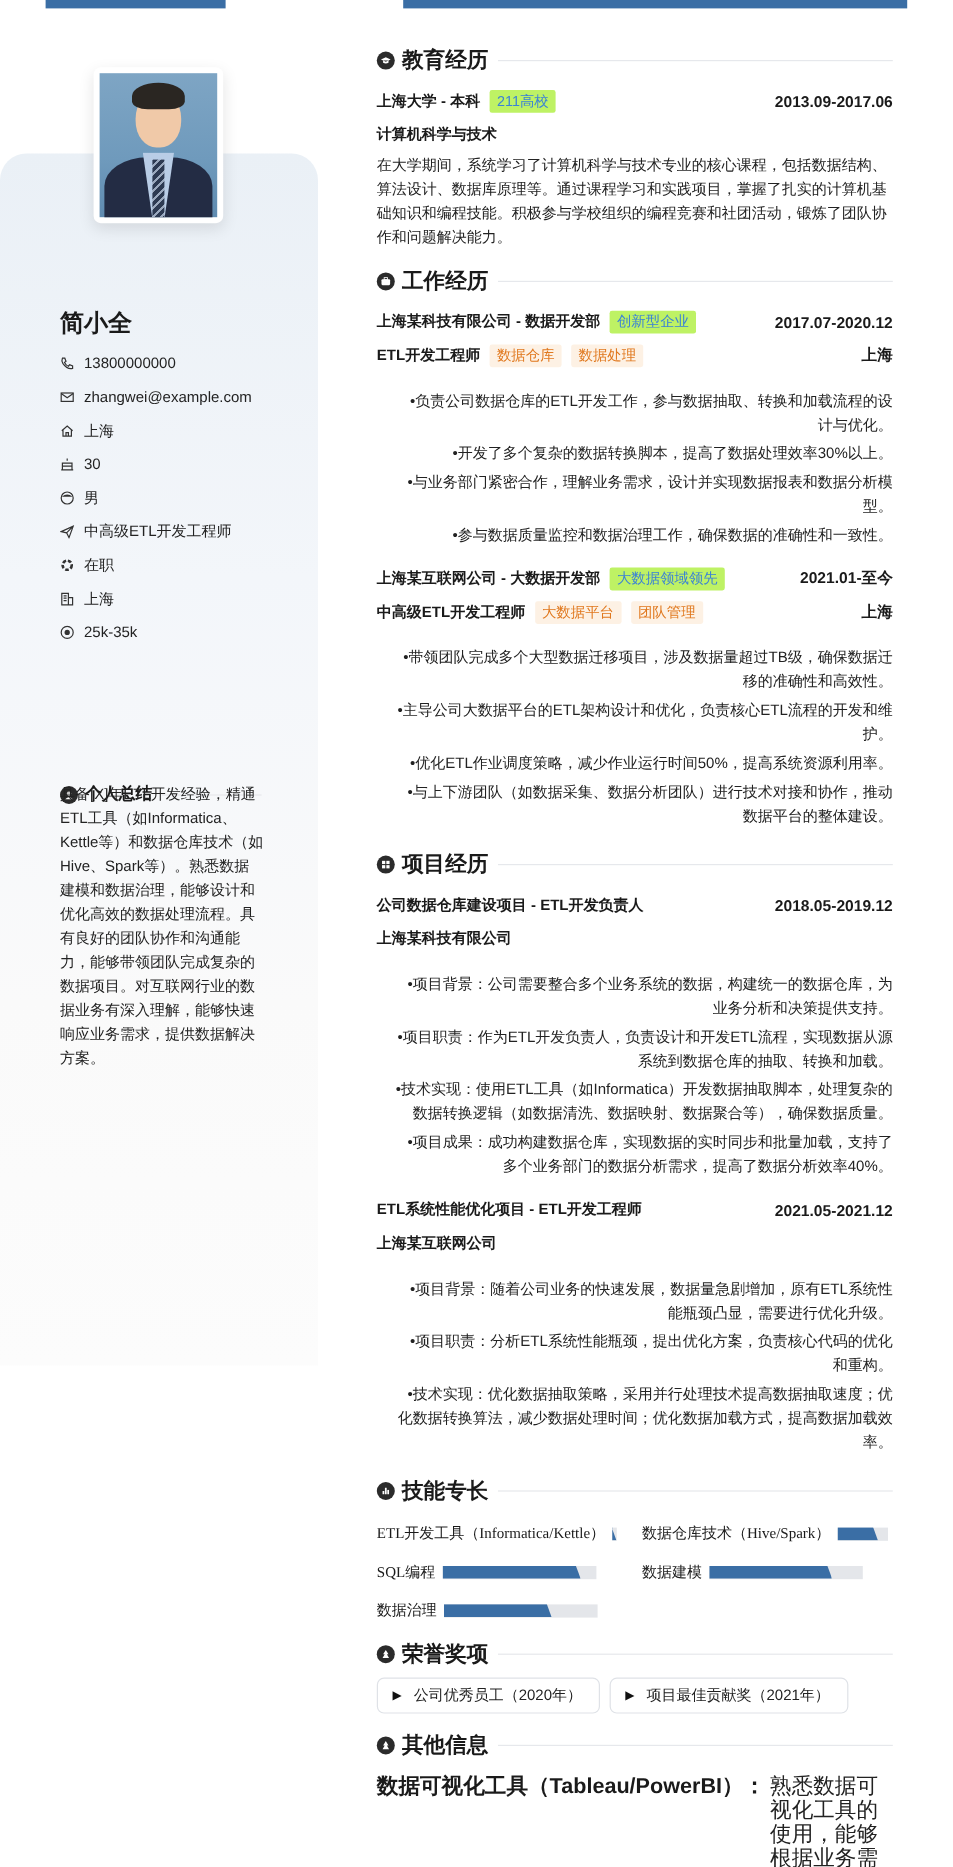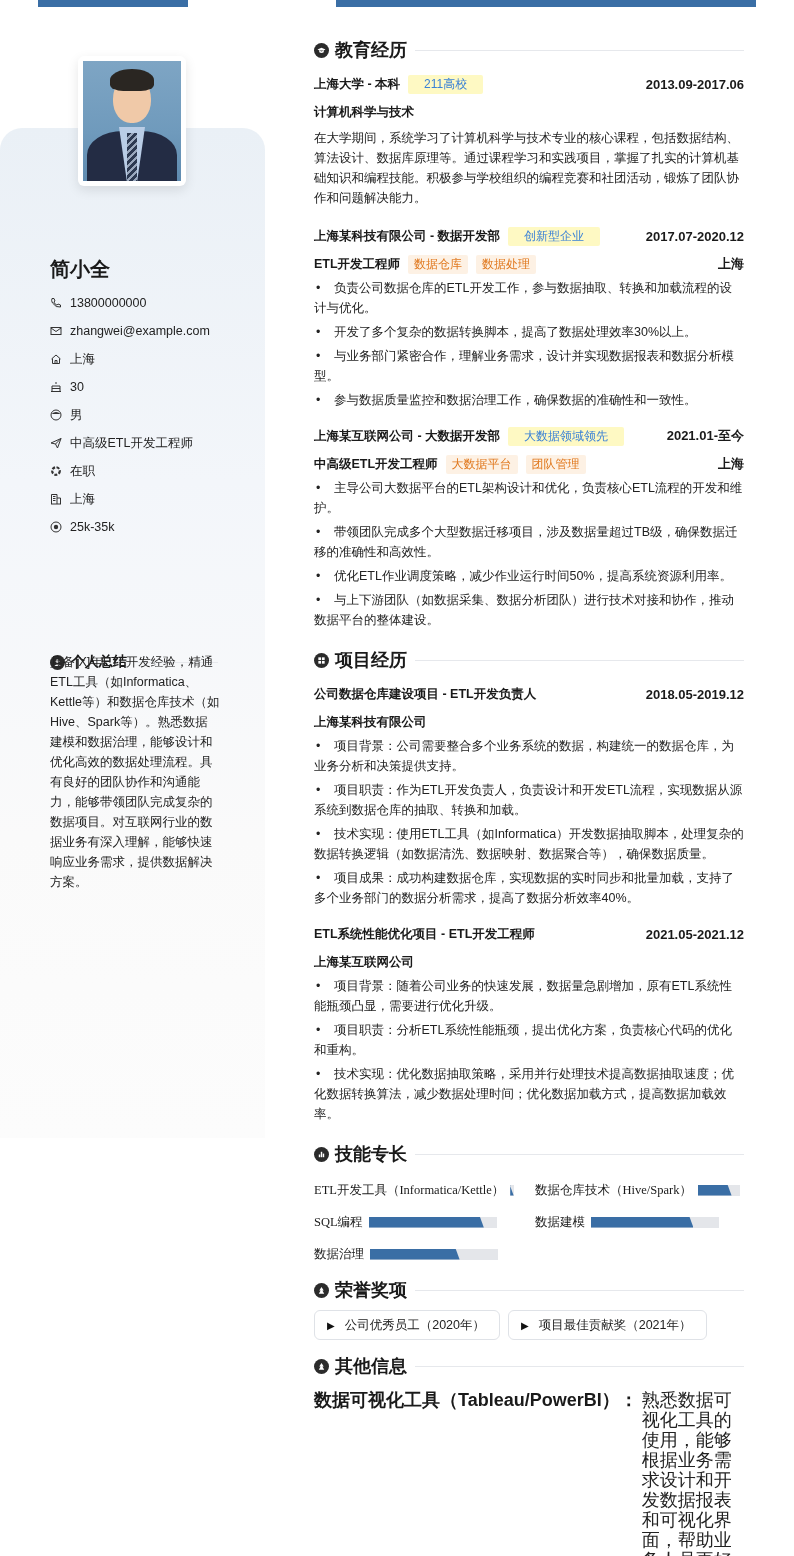--- a/index.html
+++ b/index.html
@@ -44,24 +44,24 @@
   .sec-ico { width: 15px; height: 15px; border-radius: 50%; background: #2b2b2b; display: inline-flex; align-items: center; justify-content: center; margin-right: 6px; color: #fff; }
   .sec-ico svg { width: 9px; height: 9px; }
 
   
   .main { position: absolute; left: 314px; top: 38px; width: 430px; }
   .section-title { display: flex; align-items: center; height: 24px; font-size: 18px; font-weight: bold; color: #1a1a1a; margin-bottom: 8px; }
   .section-title .line { flex: 1; height: 1px; background: #e6e8ec; margin-left: 8px; }
   .row { display: flex; align-items: center; justify-content: space-between; height: 28px; font-size: 12.5px; }
   .row .left { display: flex; align-items: center; font-weight: bold; color: #1a1a1a; }
   .row .right { font-weight: bold; color: #1a1a1a; font-size: 13px; }
-  .tag-blue { background: #fef9c3; color: #3b82d6; font-weight: normal; padding: 1px 16px; margin-left: 8px; font-size: 12px; border-radius: 2px; }
+  .tag-blue { background: #bef264; color: #3b82d6; font-weight: normal; padding: 1px 6px; margin-left: 8px; font-size: 12px; border-radius: 2px; }
   .tag-orange { background: #fdf1e4; color: #e0781e; font-weight: normal; padding: 1px 6px; margin-left: 8px; font-size: 12px; border-radius: 2px; }
   .para { font-size: 12.5px; line-height: 20px; color: #222; margin-top: 2px; }
-  .bullets { list-style: none; margin-top: 0; }
+  .bullets { list-style: none; margin-top: 14px; text-align: right; }
   .bullets li { font-size: 12.5px; line-height: 20px; color: #222; margin-bottom: 4px; }
   .bullets li::before { content: "•"; display: inline-block; width: 18px; padding-left: 2px; }
   .gap-s { height: 8px; }
   .gap-m { height: 14px; }
 
   .skills { display: grid; grid-template-columns: 221px 209px; row-gap: 0; font-family: Liberation Serif, serif; }
   .skill { display: flex; align-items: center; height: 32px; font-size: 12.5px; color: #1a1a1a; white-space: nowrap; overflow: hidden; }
   .skill .lbl { flex: none; margin-right: 6px; }
   .bar { height: 11px; background: #e4e6ea; position: relative; flex: none; }
   .bar .fill { position: absolute; left: 0; top: 0; bottom: 0; background: #3a6ea5; clip-path: polygon(0 0, calc(100% - 4px) 0, 100% 100%, 0 100%); }
@@ -201,20 +201,30 @@
     <div class="right">2013.09-2017.06</div>
   </div>
   <div class="row">
     <div class="left">
         <span>计算机科学与技术</span>
       </div>
   </div>
   <div class="para">在大学期间，系统学习了计算机科学与技术专业的核心课程，包括数据结构、算法设计、数据库原理等。通过课程学习和实践项目，掌握了扎实的计算机基础知识和编程技能。积极参与学校组织的编程竞赛和社团活动，锻炼了团队协作和问题解决能力。</div>
   <div class="gap-m"></div>
 
+  <div class="section-title">
+    <span class="sec-ico">
+        <svg viewBox="0 0 10 10">
+          <rect x="1" y="3" width="8" height="5.5" rx="1" fill="#fff"></rect>
+          <rect x="3.5" y="1.5" width="3" height="2" fill="none" stroke="#fff" stroke-width="0.8"></rect>
+        </svg>
+      </span>
+    <span>工作经历</span>
+    <span class="line"></span>
+  </div>
 
   <div>
     <div class="row">
       <div class="left">
         <span>上海某科技有限公司 - 数据开发部</span>
         <span class="tag-blue">创新型企业</span>
       </div>
       <div class="right">2017.07-2020.12</div>
     </div>
     <div class="row">
@@ -243,22 +253,22 @@
     </div>
     <div class="row">
       <div class="left">
         <span>中高级ETL开发工程师</span>
         <span class="tag-orange">大数据平台</span>
         <span class="tag-orange">团队管理</span>
       </div>
       <div class="right">上海</div>
     </div>
     <ul class="bullets">
+      <li>带领团队完成多个大型数据迁移项目，涉及数据量超过TB级，确保数据迁移的准确性和高效性。</li>
       <li>主导公司大数据平台的ETL架构设计和优化，负责核心ETL流程的开发和维护。</li>
-      <li>带领团队完成多个大型数据迁移项目，涉及数据量超过TB级，确保数据迁移的准确性和高效性。</li>
       <li>优化ETL作业调度策略，减少作业运行时间50%，提高系统资源利用率。</li>
       <li>与上下游团队（如数据采集、数据分析团队）进行技术对接和协作，推动数据平台的整体建设。</li>
     </ul>
   </div>
   <div class="gap-m"></div>
 
   <div class="section-title">
     <span class="sec-ico">
         <svg viewBox="0 0 10 10">
           <rect x="1.5" y="1.5" width="3" height="3" fill="#fff"></rect>

